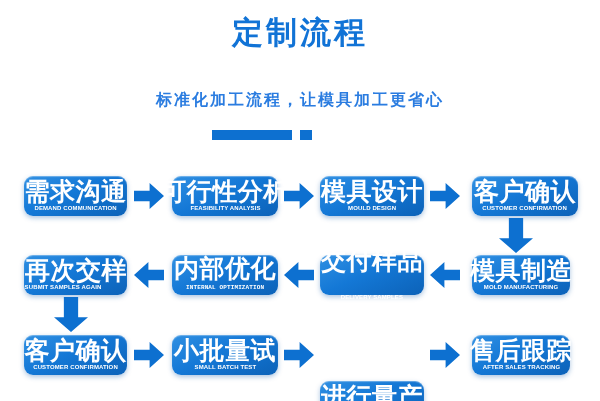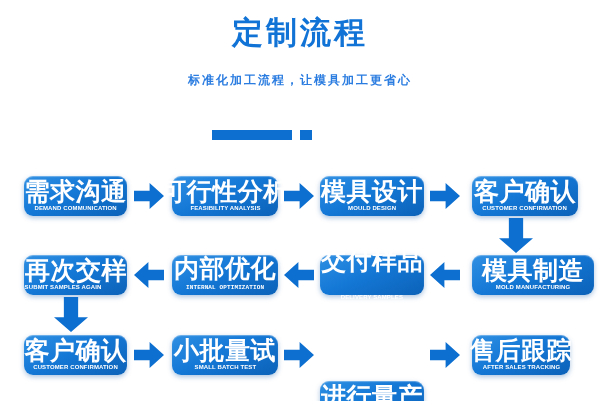--- a/index.html
+++ b/index.html
@@ -14,22 +14,22 @@
   html, body { width: 600px; height: 401px; background: #ffffff; overflow: hidden; }
   body { font-family: "Liberation Sans", "DejaVu Sans", sans-serif; position: relative; }
   .stage { position: absolute; inset: 0; width: 600px; height: 401px; }
 
   .title {
     position: absolute; top: 16px; left: 0; width: 100%;
     text-align: center; font-size: 31px; font-weight: 800;
     letter-spacing: 3px; color: var(--title-color); line-height: 1.1;
   }
   .subtitle {
-    position: absolute; top: 72px; left: 0; width: 100%;
-    text-align: center; font-size: 12px; font-weight: 700;
+    position: absolute; top: 90px; left: 0; width: 100%;
+    text-align: center; font-size: 16px; font-weight: 700;
     letter-spacing: 2px; color: var(--subtitle-color);
   }
   .orn-bar {
     position: absolute; left: 212px; top: 130px; width: 80px; height: 10px;
     background: var(--arrow-color);
   }
   .orn-square {
     position: absolute; left: 300px; top: 130px; width: 12px; height: 10px;
     background: var(--arrow-color);
   }
@@ -106,21 +106,21 @@
   <div class="step" style="left:172px; top:255px; width:106px;font-family:Liberation Mono, monospace;">
     <span class="zh">内部优化</span>
     <span class="en">INTERNAL OPTIMIZATION</span>
   </div>
   <div class="arrow arrow-left" style="left:284px; top:262px;"></div>
   <div class="step" style="left:320px; top:255px; width:104px;gap:20px;">
     <span class="zh">交付样品</span>
     <span class="en">DELIVERY SAMPLES</span>
   </div>
   <div class="arrow arrow-left" style="left:430px; top:262px;"></div>
-  <div class="step" style="left:472px; top:255px; width:122px;">
+  <div class="step" style="left:472px; top:255px; width:98px;">
     <span class="zh">模具制造</span>
     <span class="en">MOLD MANUFACTURING</span>
   </div>
 
   <div class="arrow arrow-down" style="left:54px; top:297px;"></div>
 
   <div class="step" style="left:24px; top:335px; width:103px;">
     <span class="zh">客户确认</span>
     <span class="en">CUSTOMER CONFIRMATION</span>
   </div>

